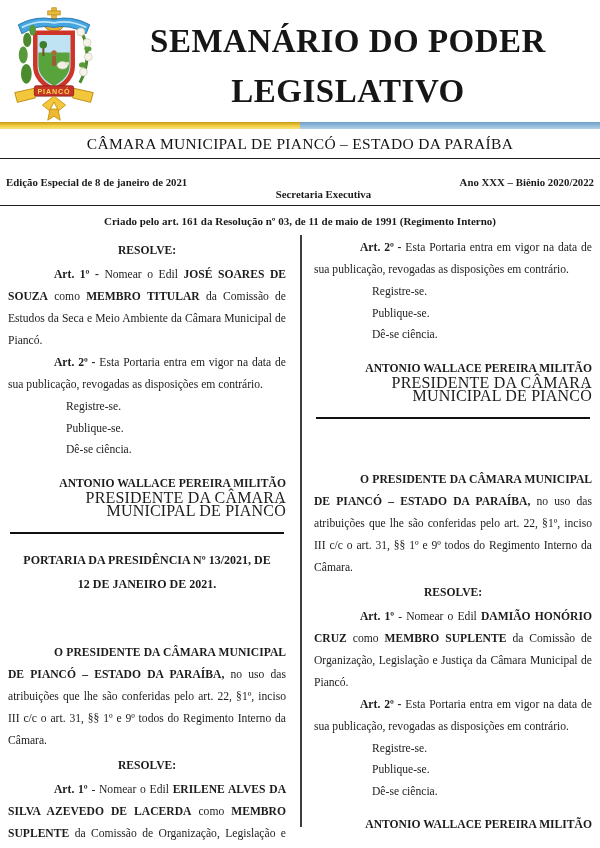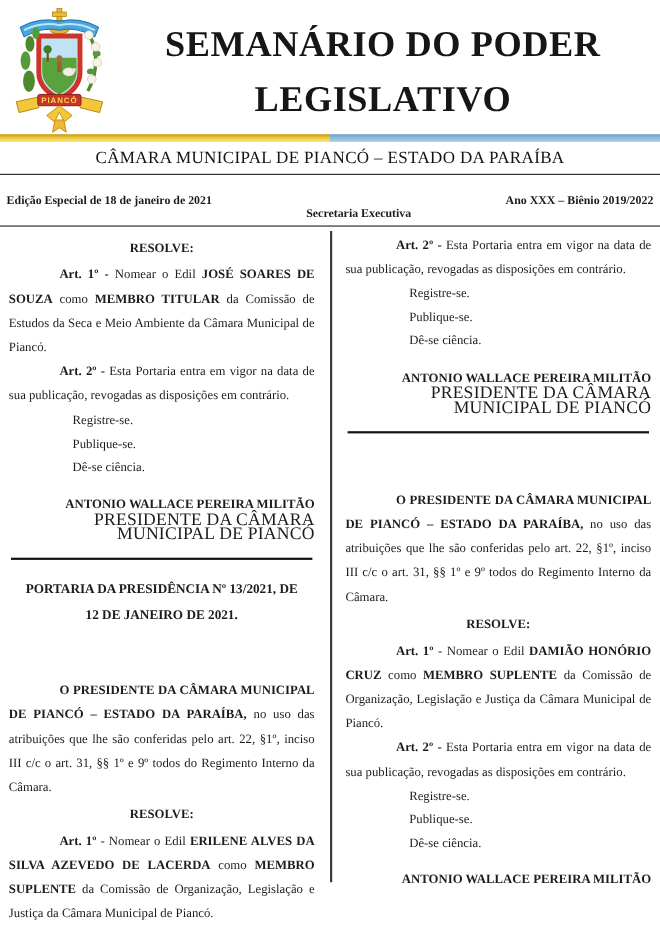--- a/index.html
+++ b/index.html
@@ -114,25 +114,26 @@
   </div>
 
   <div class="color-bar">
     <div class="bar-yellow"></div>
     <div class="bar-blue"></div>
   </div>
 
   <div class="org-line">CÂMARA MUNICIPAL DE PIANCÓ – ESTADO DA PARAÍBA</div>
 
   <div class="info-row">
-    <div class="info-cell left">Edição Especial de 18 de janeiro de 2021</div>
+    <div class="info-cell left">Edição Especial de 8 de janeiro de 2021</div>
     <div class="info-cell center">Secretaria Executiva</div>
-    <div class="info-cell right">Ano XXX – Biênio 2019/2022</div>
+    <div class="info-cell right">Ano XXX – Biênio 2020/2022</div>
   </div>
 
+  <div class="creation-note">Criado pelo art. 161 da Resolução nº 03, de 11 de maio de 1991 (Regimento Interno)</div>
 
   <div class="columns">
     <div class="v-divider"></div>
     <div class="col left" id="col-left">
         <p class="center-bold">RESOLVE:</p>
         <p class="para indent"><span class="b">Art. 1º - </span><span>Nomear o Edil </span><span class="b">JOSÉ SOARES DE SOUZA</span><span> como </span><span class="b">MEMBRO TITULAR</span><span> da Comissão de Estudos da Seca e Meio Ambiente da Câmara Municipal de Piancó.</span></p>
         <p class="para indent"><span class="b">Art. 2º - </span><span>Esta Portaria entra em vigor na data de sua publicação, revogadas as disposições em contrário.</span></p>
         <div>
           <div class="closing-line">Registre-se.</div>
           <div class="closing-line">Publique-se.</div>

